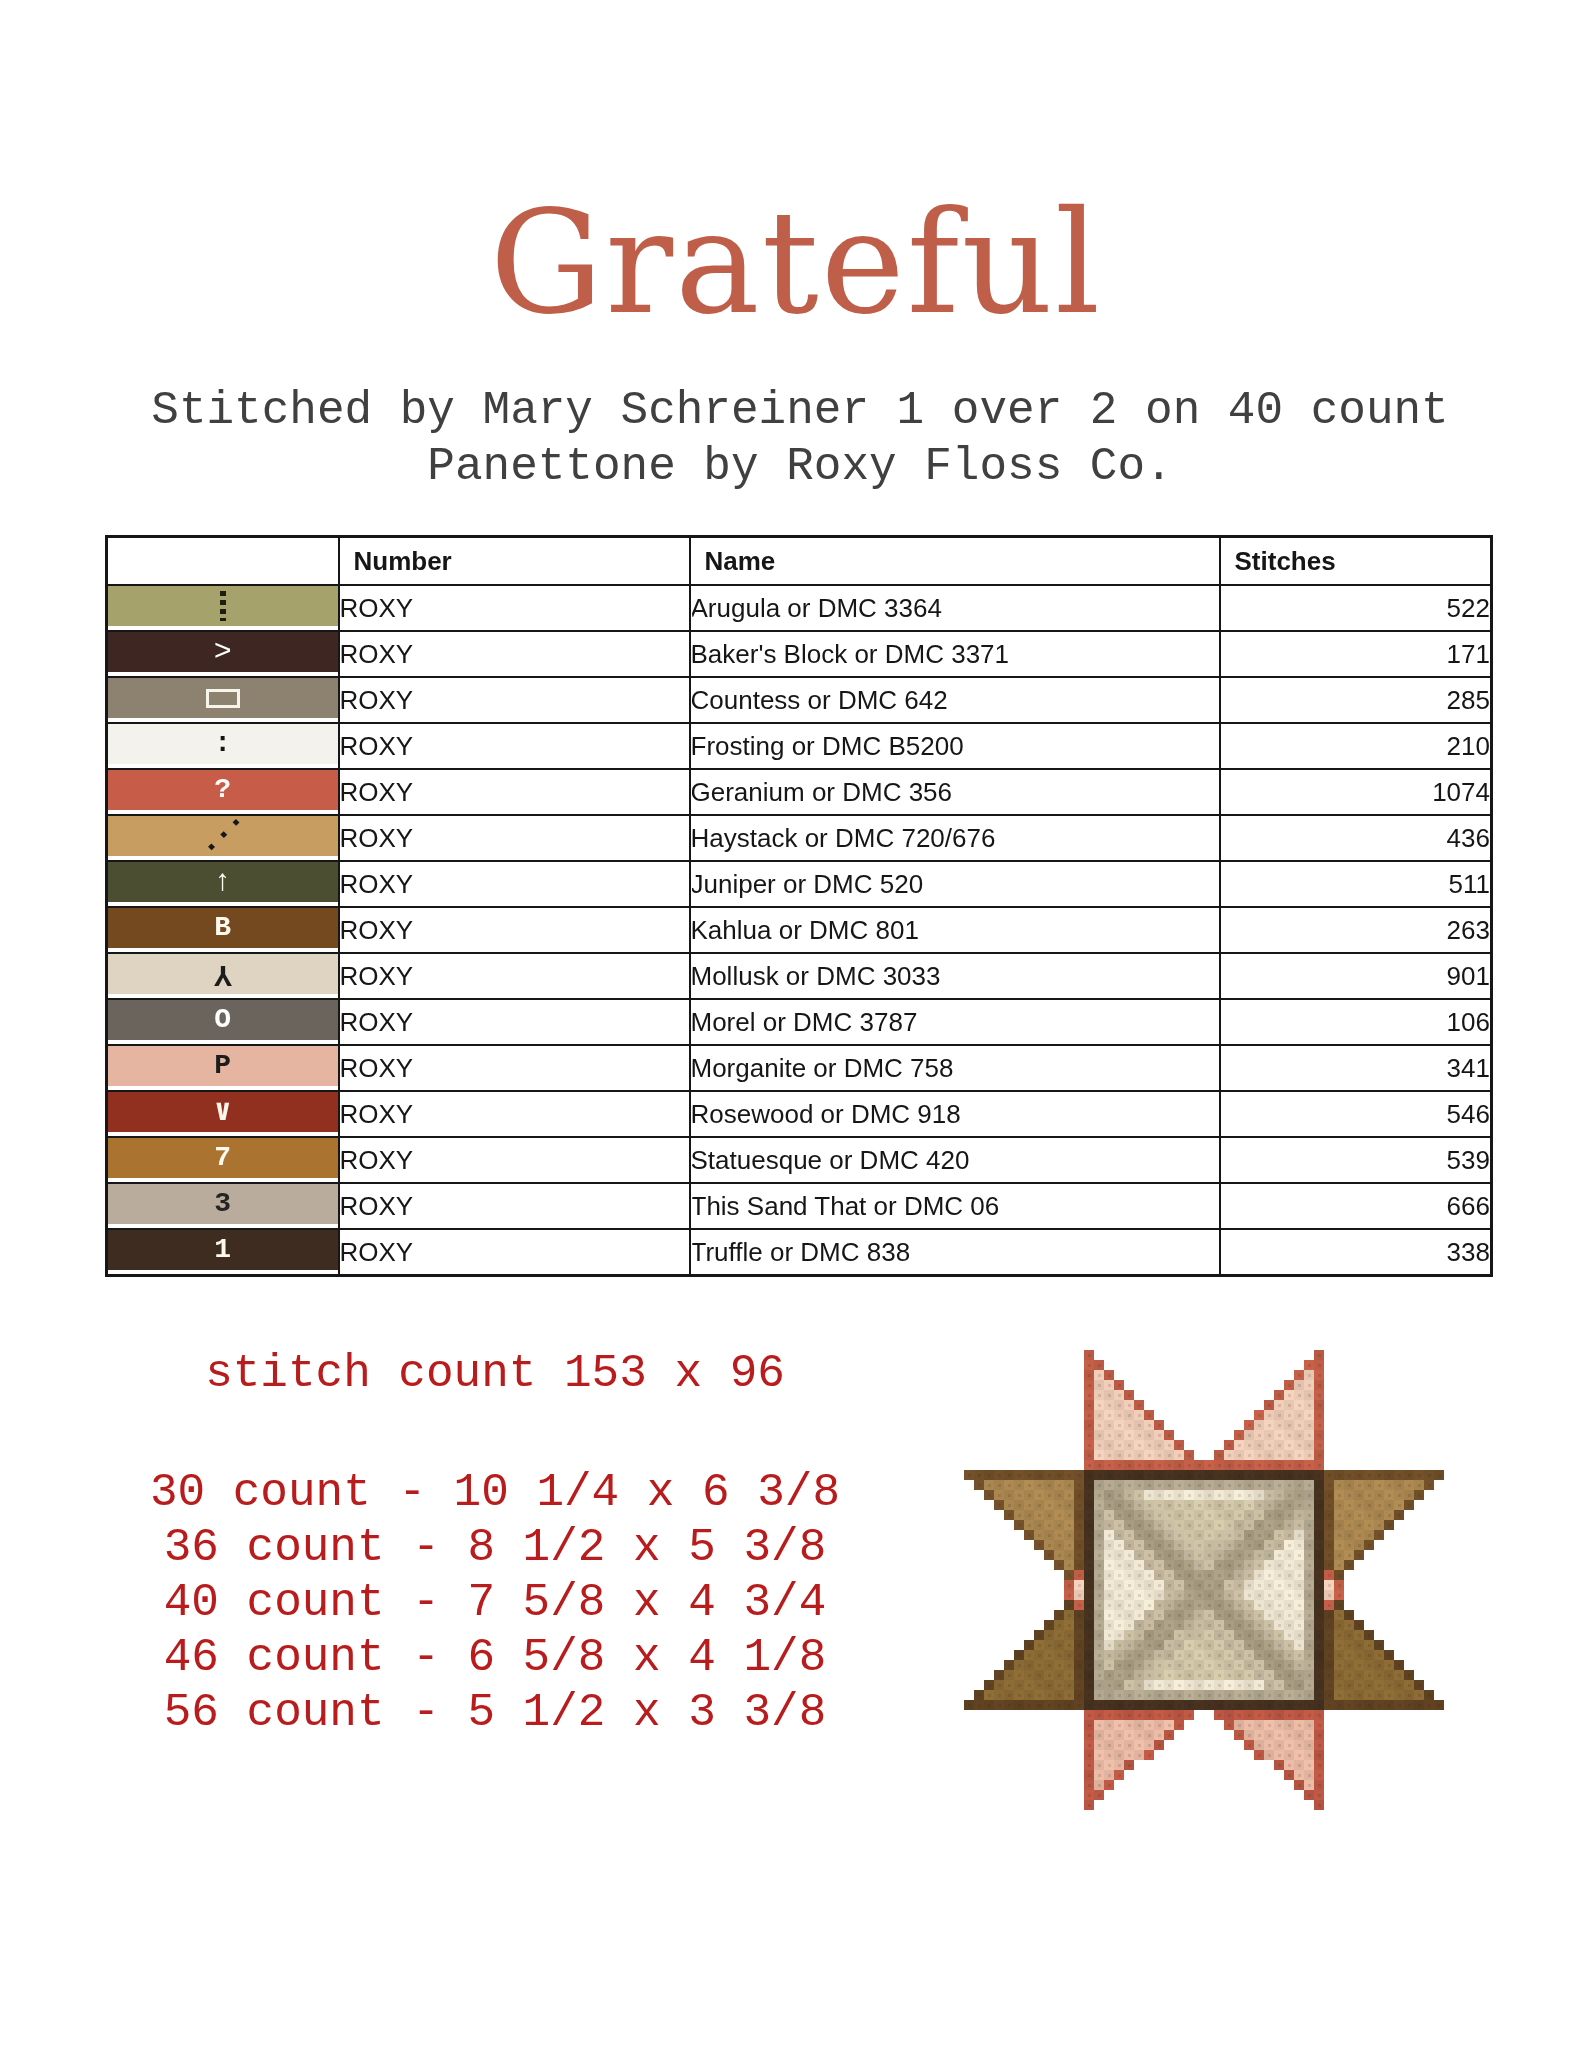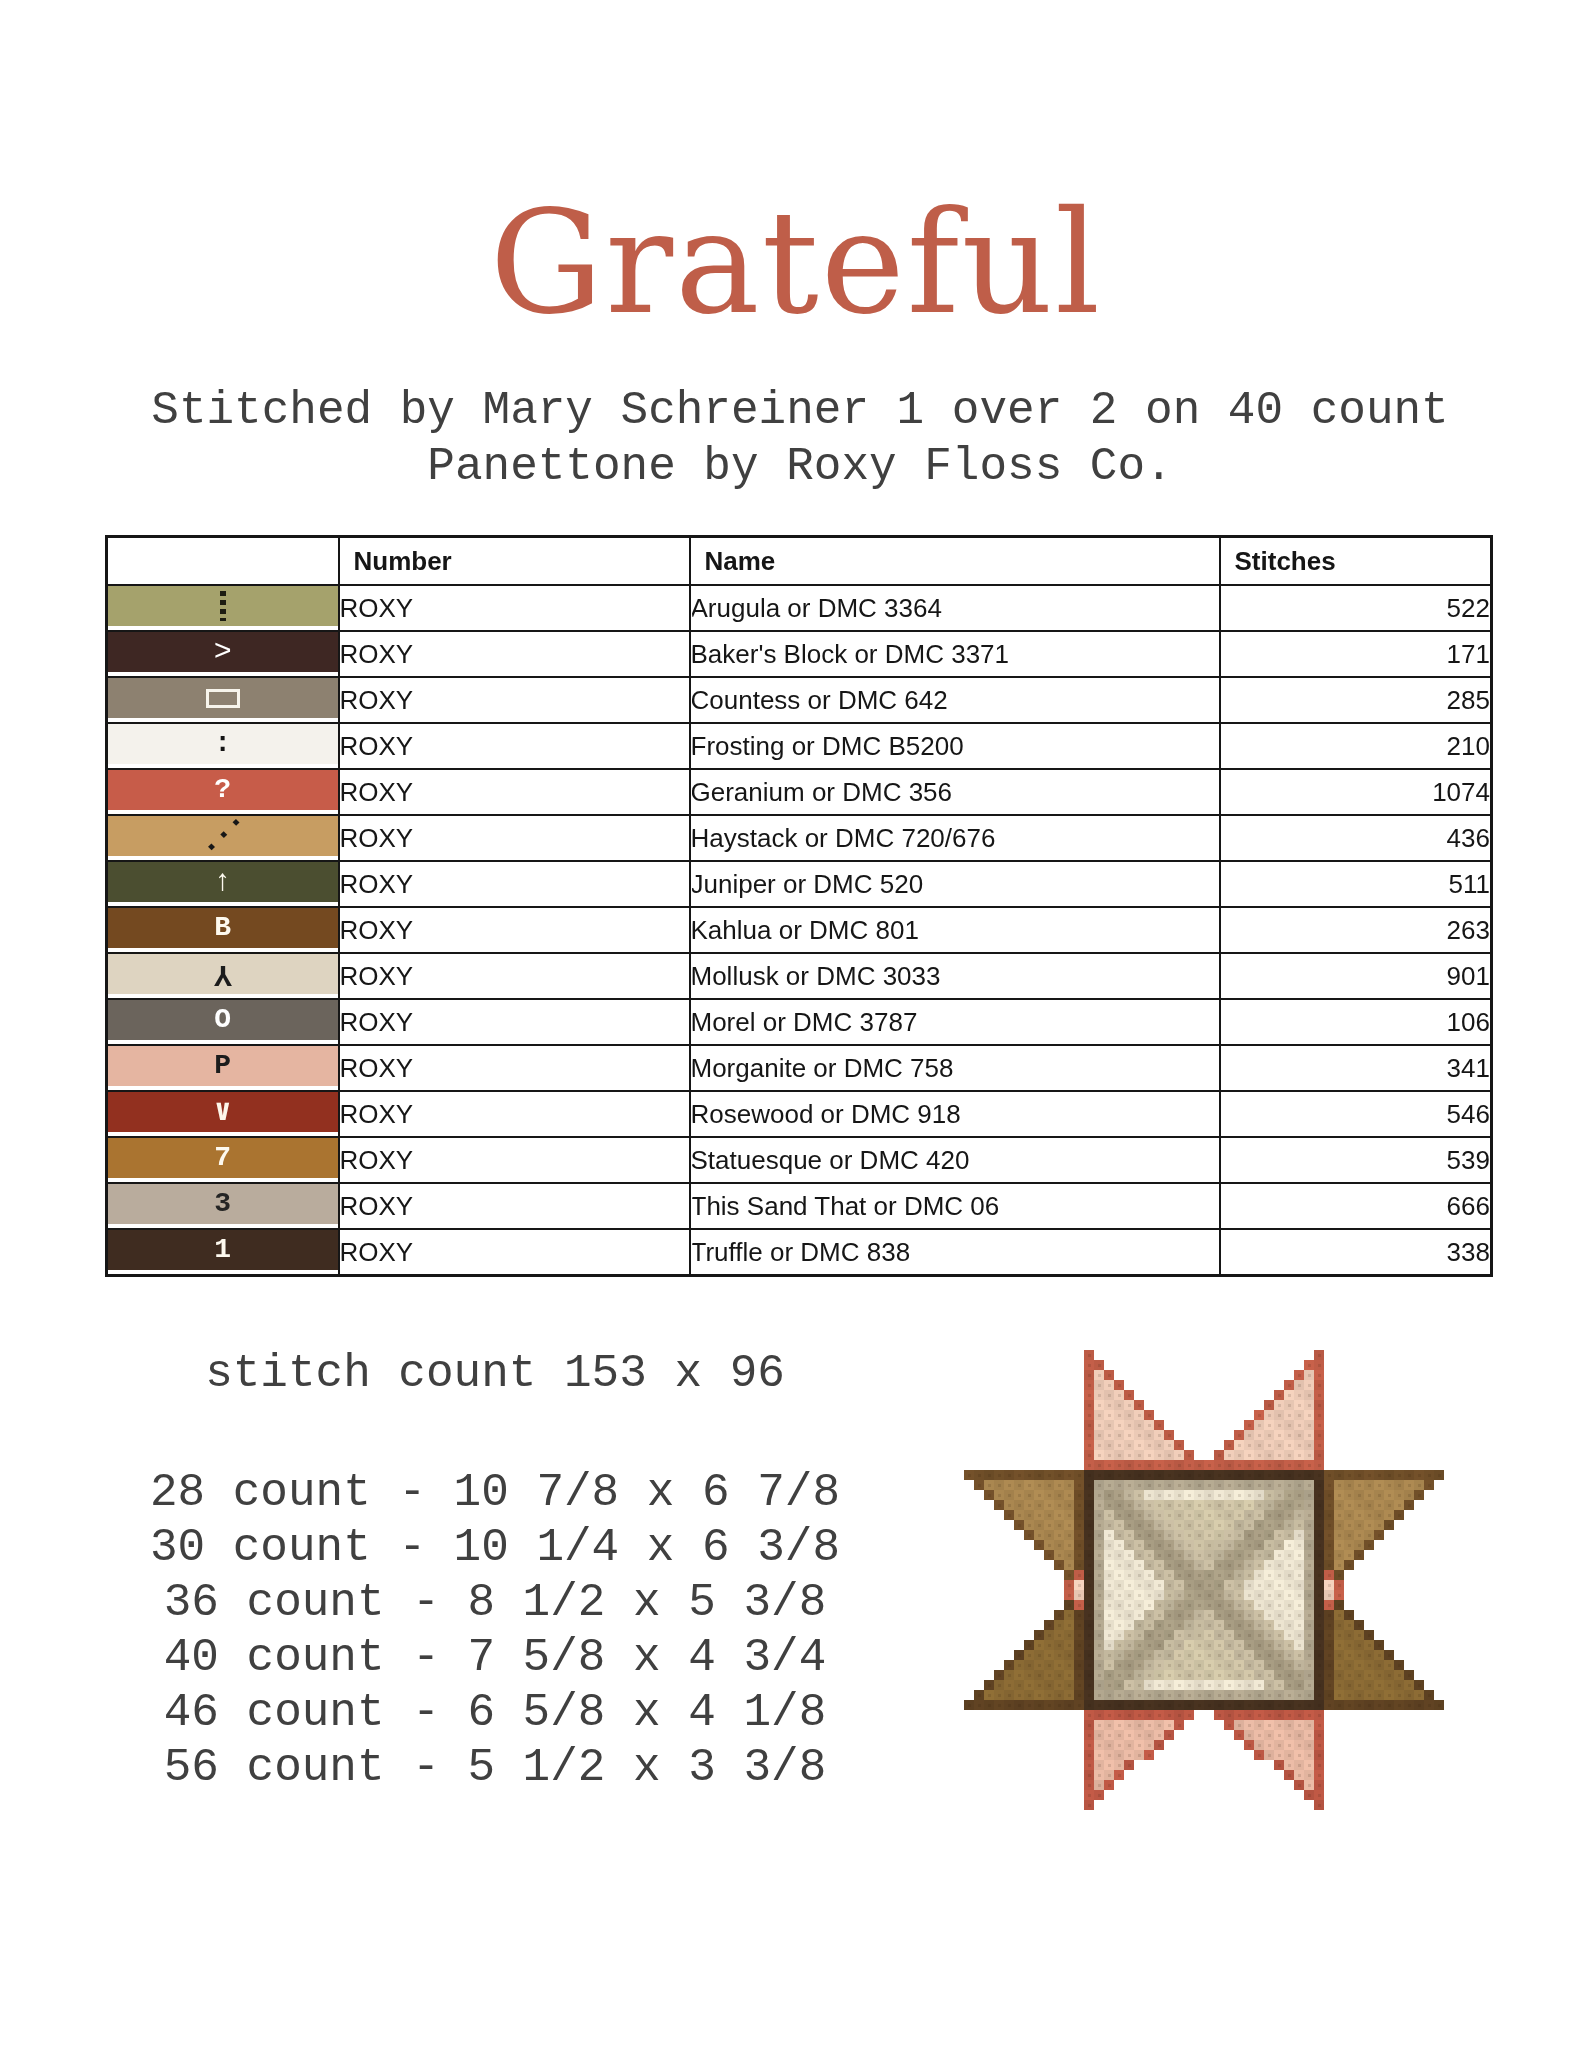--- a/index.html
+++ b/index.html
@@ -30,21 +30,21 @@
   .sym-thin{font-weight:normal;font-size:30px;}
   .sym-big{font-size:30px;}
   .sym-flip{display:inline-block;transform:rotate(180deg);}
   .sym-diag{display:inline-block;transform:rotate(-45deg);letter-spacing:-3px;
             font-size:34px;font-weight:bold;}
   .sym-dashbar{width:6px;height:30px;
       background:repeating-linear-gradient(180deg,#1d1d12 0 5px,rgba(0,0,0,0) 5px 9px);}
   .sym-rect{width:28px;height:13px;border:3px solid #f7f4eb;}
 
   .detail-block{position:absolute;left:0;top:1348px;width:990px;
-                font-family:"Liberation Mono",monospace;color:#404040;
+                font-family:"Liberation Mono",monospace;color:#b91c1c;
                 text-align:center;font-size:46px;font-weight:500;}
   .stitch-count{margin-bottom:66px;}
   .size-line{line-height:55px;white-space:pre;}
 
   .star-wrap{position:absolute;left:962px;top:1348px;width:484px;height:464px;}
 </style>
 </head>
 <body>
 
 <div class="title" style="color: rgb(191, 94, 73);">Grateful</div>
@@ -219,21 +219,20 @@
         <td class="c-num">ROXY</td>
         <td class="c-name">Truffle or DMC 838</td>
         <td class="c-st">338</td>
       </tr>
     </tbody>
 </table>
 
 <div class="detail-block">
   <div class="stitch-count">stitch count 153 x 96</div>
   <div id="size-lines">
-      <div class="size-line">28 count - 10 7/8 x 6 7/8</div>
       <div class="size-line">30 count - 10 1/4 x 6 3/8</div>
       <div class="size-line">36 count - 8 1/2 x 5 3/8</div>
       <div class="size-line">40 count - 7 5/8 x 4 3/4</div>
       <div class="size-line">46 count - 6 5/8 x 4 1/8</div>
       <div class="size-line">56 count - 5 1/2 x 3 3/8</div>
     </div>
 </div>
 
 <div class="star-wrap">
   <svg id="star-svg" width="484" height="464" viewBox="0 0 484 464" shape-rendering="crispEdges">

